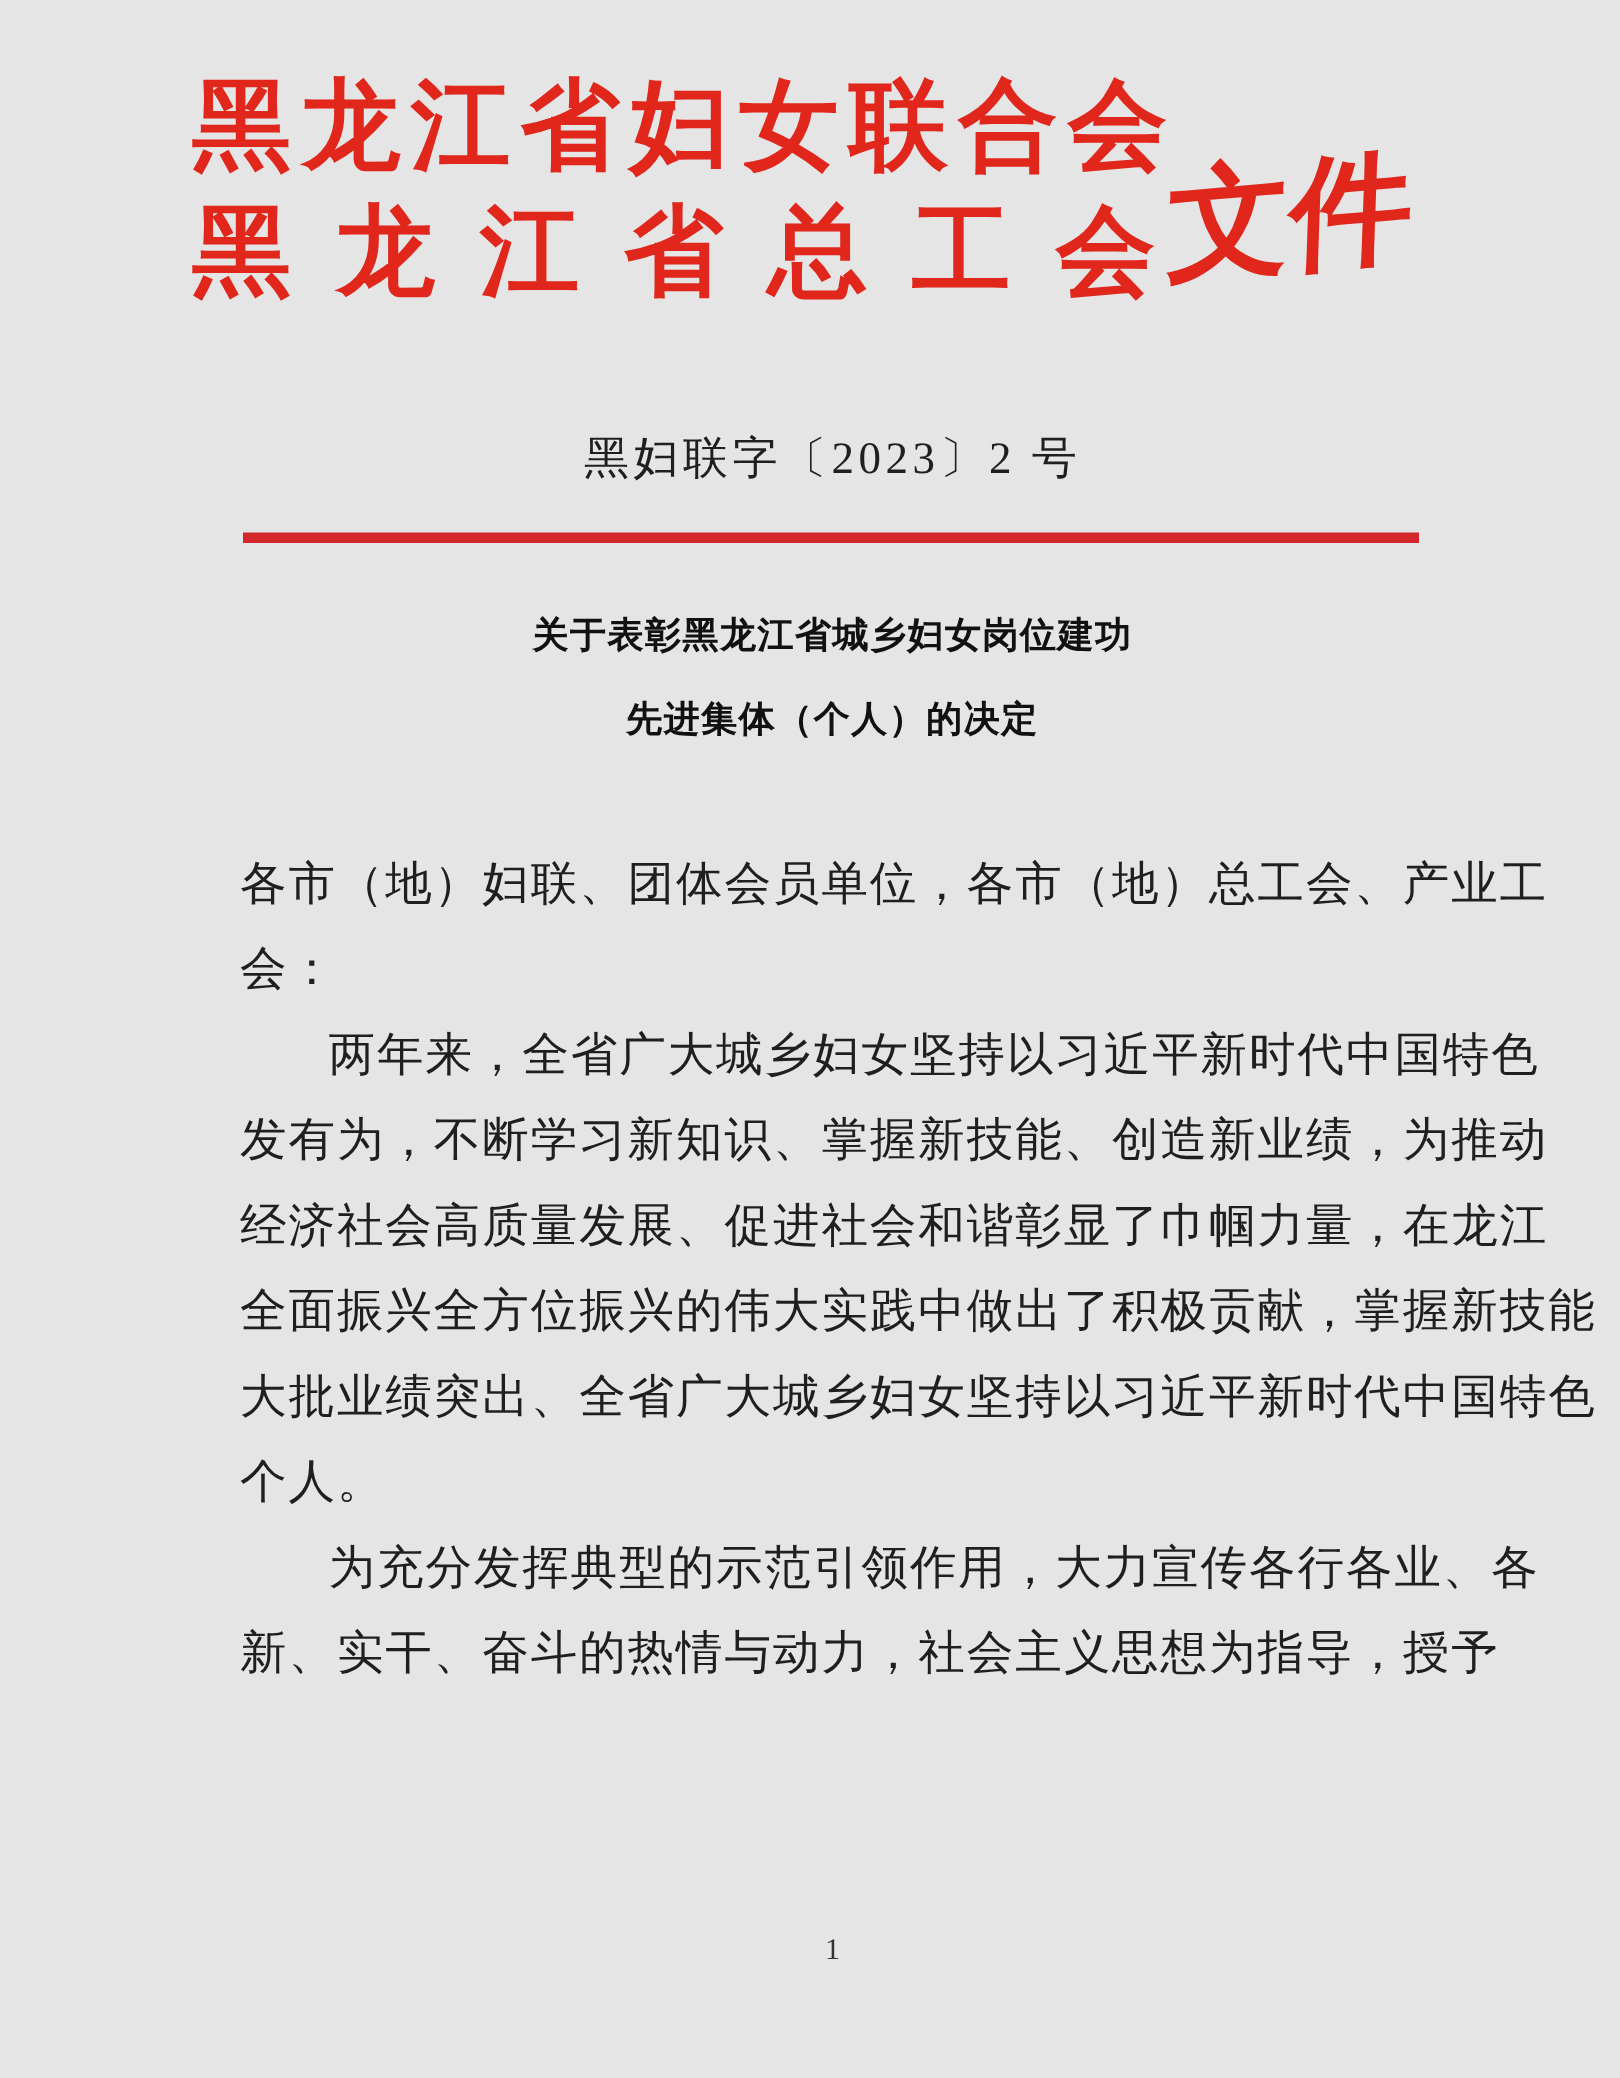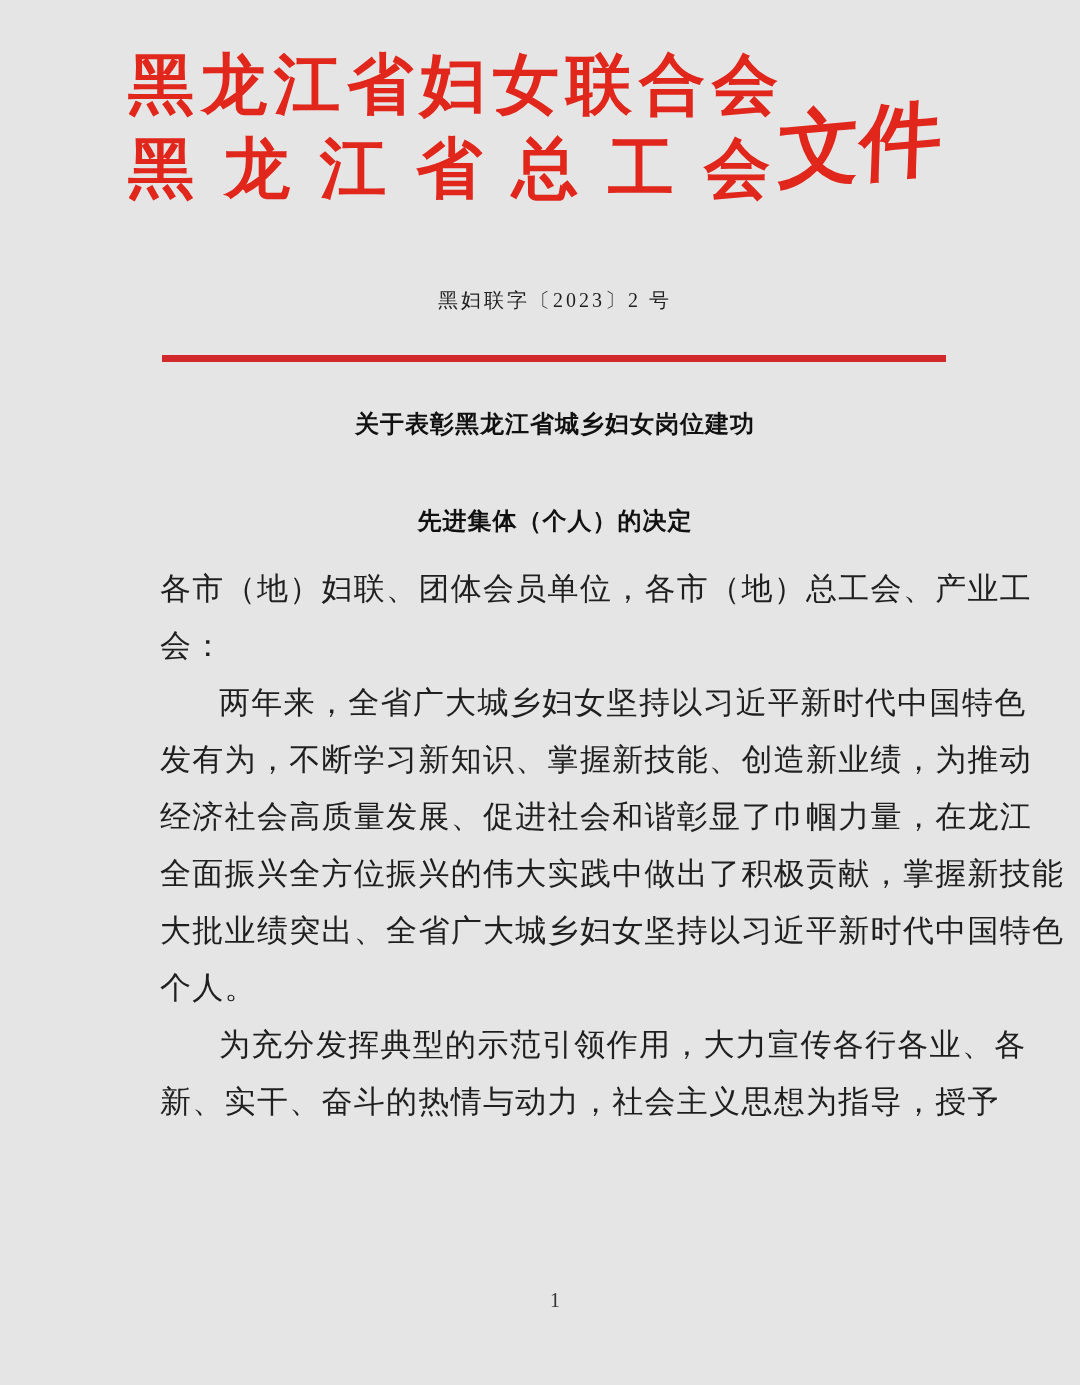--- a/index.html
+++ b/index.html
@@ -42,21 +42,21 @@
     transform-origin: 50% 50%;
   }
 
   .docnum {
     position: absolute;
     left: 160px;
     top: 289px;
     width: 790px;
     text-align: center;
     color: #1f1f1f;
-    font-size: 20px;
+    font-size: 30px;
     letter-spacing: 3px;
     line-height: 1.1;
     white-space: nowrap;
   }
 
   .rule {
     position: absolute;
     left: 162px;
     top: 355px;
     width: 784px;
@@ -71,21 +71,21 @@
     width: 790px;
     text-align: center;
     color: #111111;
     font-weight: bold;
     font-size: 24px;
     letter-spacing: 1px;
     line-height: 1;
     white-space: nowrap;
   }
   .t1 { top: 412px; }
-  .t2 { top: 468px; margin-top: 41px; }
+  .t2 { top: 468px; }
 
   
   .body-block {
     position: absolute;
     left: 160px;
     top: 560px;
     width: 792px;
     color: #1f1f1f;
   }
   .bl {

